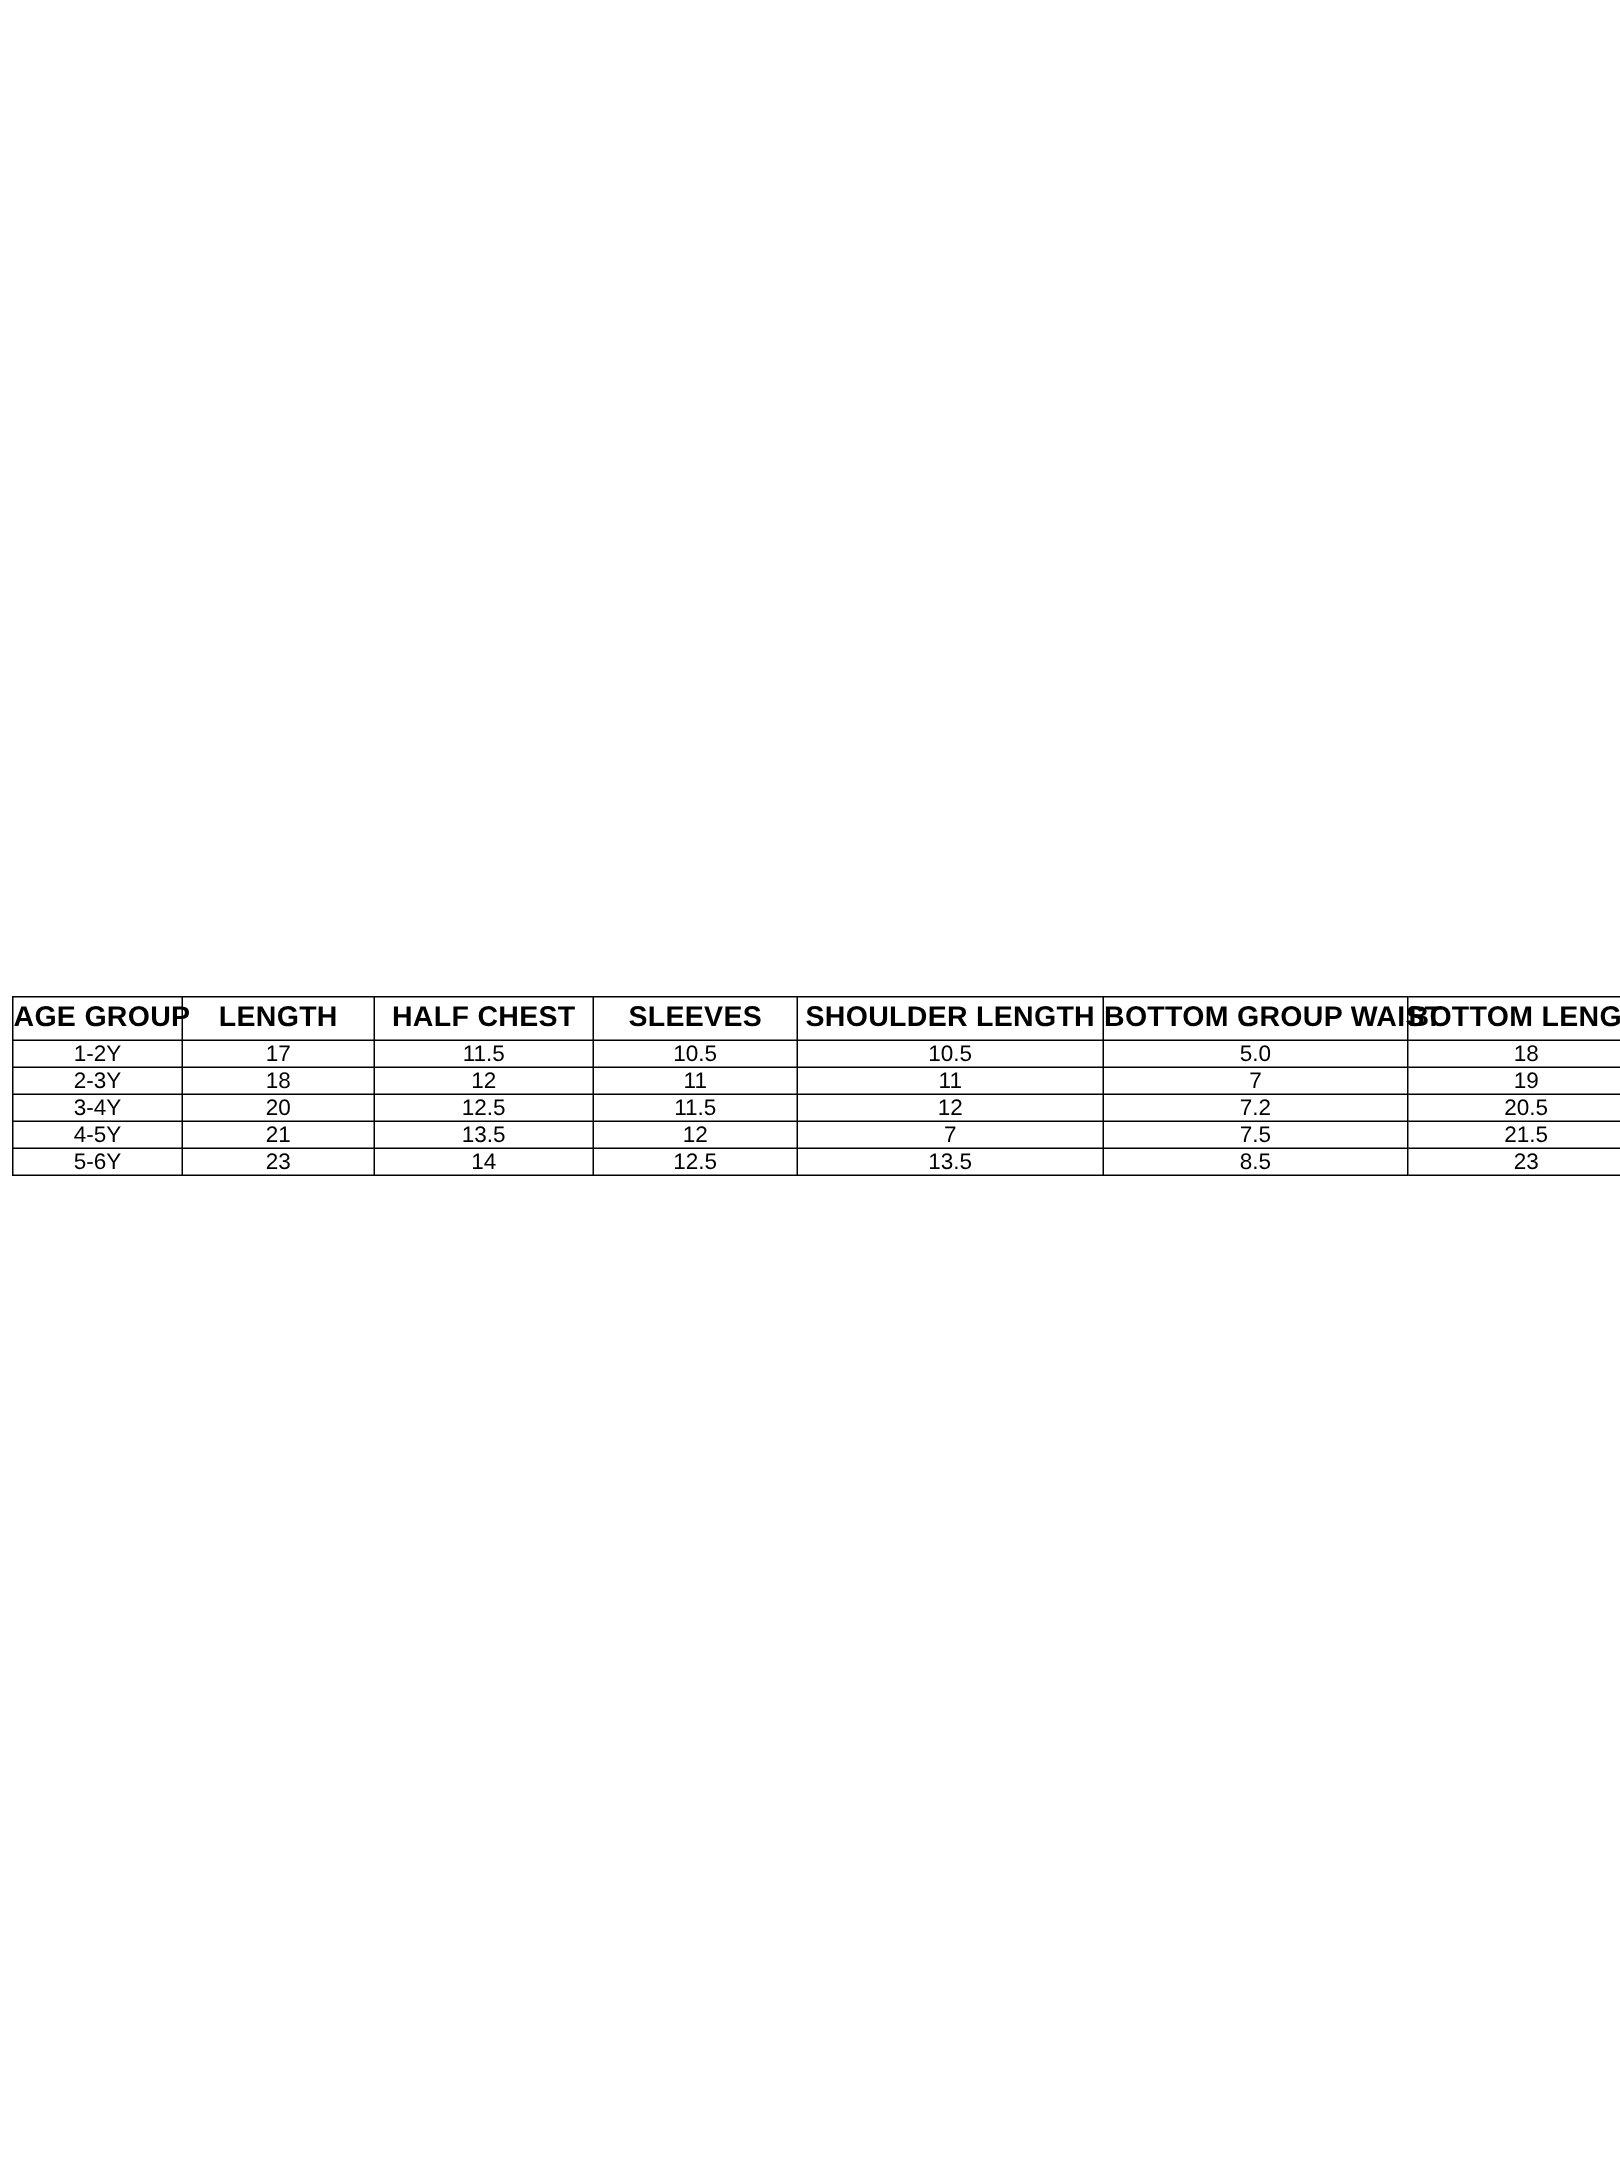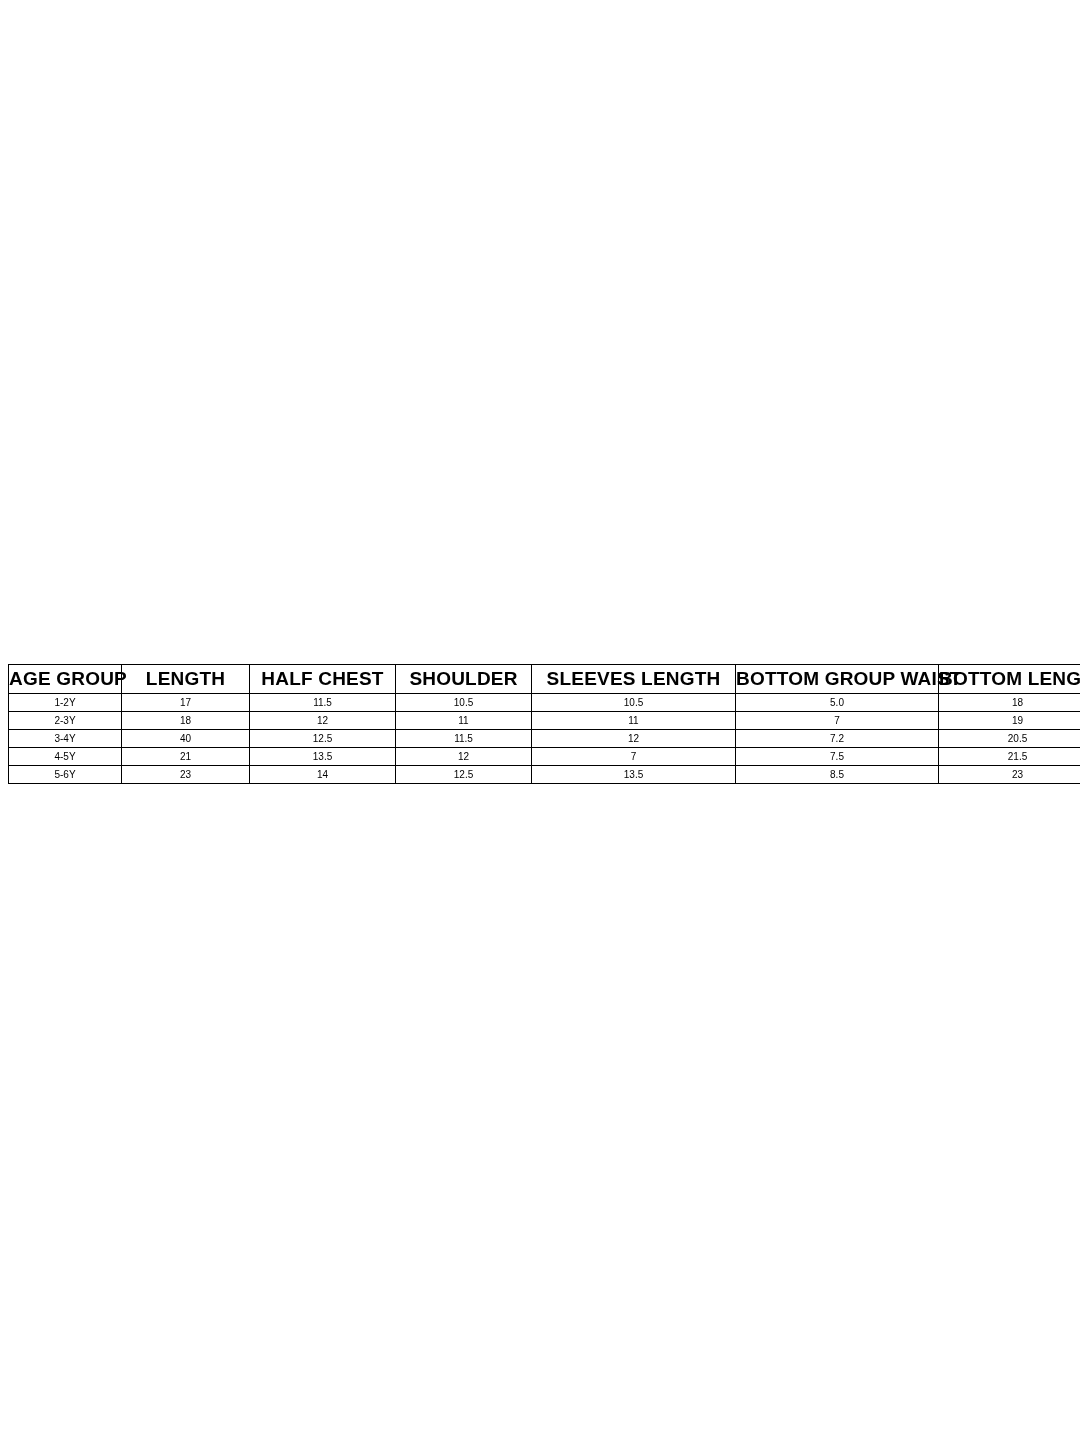--- a/index.html
+++ b/index.html
@@ -40,21 +40,21 @@
   table.size-chart thead th {
     font-size: 19px;
     font-weight: bold;
     height: 28px;
     line-height: 28px;
     letter-spacing: 0.2px;
     white-space: nowrap;
   }
 
   table.size-chart tbody td {
-    font-size: 10px;
+    font-size: 15px;
     font-weight: normal;
     height: 17px;
     line-height: 17px;
   }
 
   
   col.c0 { width: 113px; }
   col.c1 { width: 128px; }
   col.c2 { width: 146px; }
   col.c3 { width: 136px; }
@@ -74,22 +74,22 @@
         <col class="c3">
         <col class="c4">
         <col class="c5">
         <col class="c6">
     </colgroup>
     <thead>
       <tr>
         <th>AGE GROUP</th>
         <th>LENGTH</th>
         <th>HALF CHEST</th>
-        <th>SHOULDER</th>
-        <th>SLEEVES LENGTH</th>
+        <th>SLEEVES</th>
+        <th>SHOULDER LENGTH</th>
         <th>BOTTOM GROUP WAIST</th>
         <th>BOTTOM LENGTH</th>
       </tr>
     </thead>
     <tbody>
       <tr>
         <td>1-2Y</td>
         <td>17</td>
         <td>11.5</td>
         <td>10.5</td>
@@ -101,21 +101,21 @@
         <td>2-3Y</td>
         <td>18</td>
         <td>12</td>
         <td>11</td>
         <td>11</td>
         <td>7</td>
         <td>19</td>
       </tr>
       <tr>
         <td>3-4Y</td>
-        <td>40</td>
+        <td>20</td>
         <td>12.5</td>
         <td>11.5</td>
         <td>12</td>
         <td>7.2</td>
         <td>20.5</td>
       </tr>
       <tr>
         <td>4-5Y</td>
         <td>21</td>
         <td>13.5</td>

